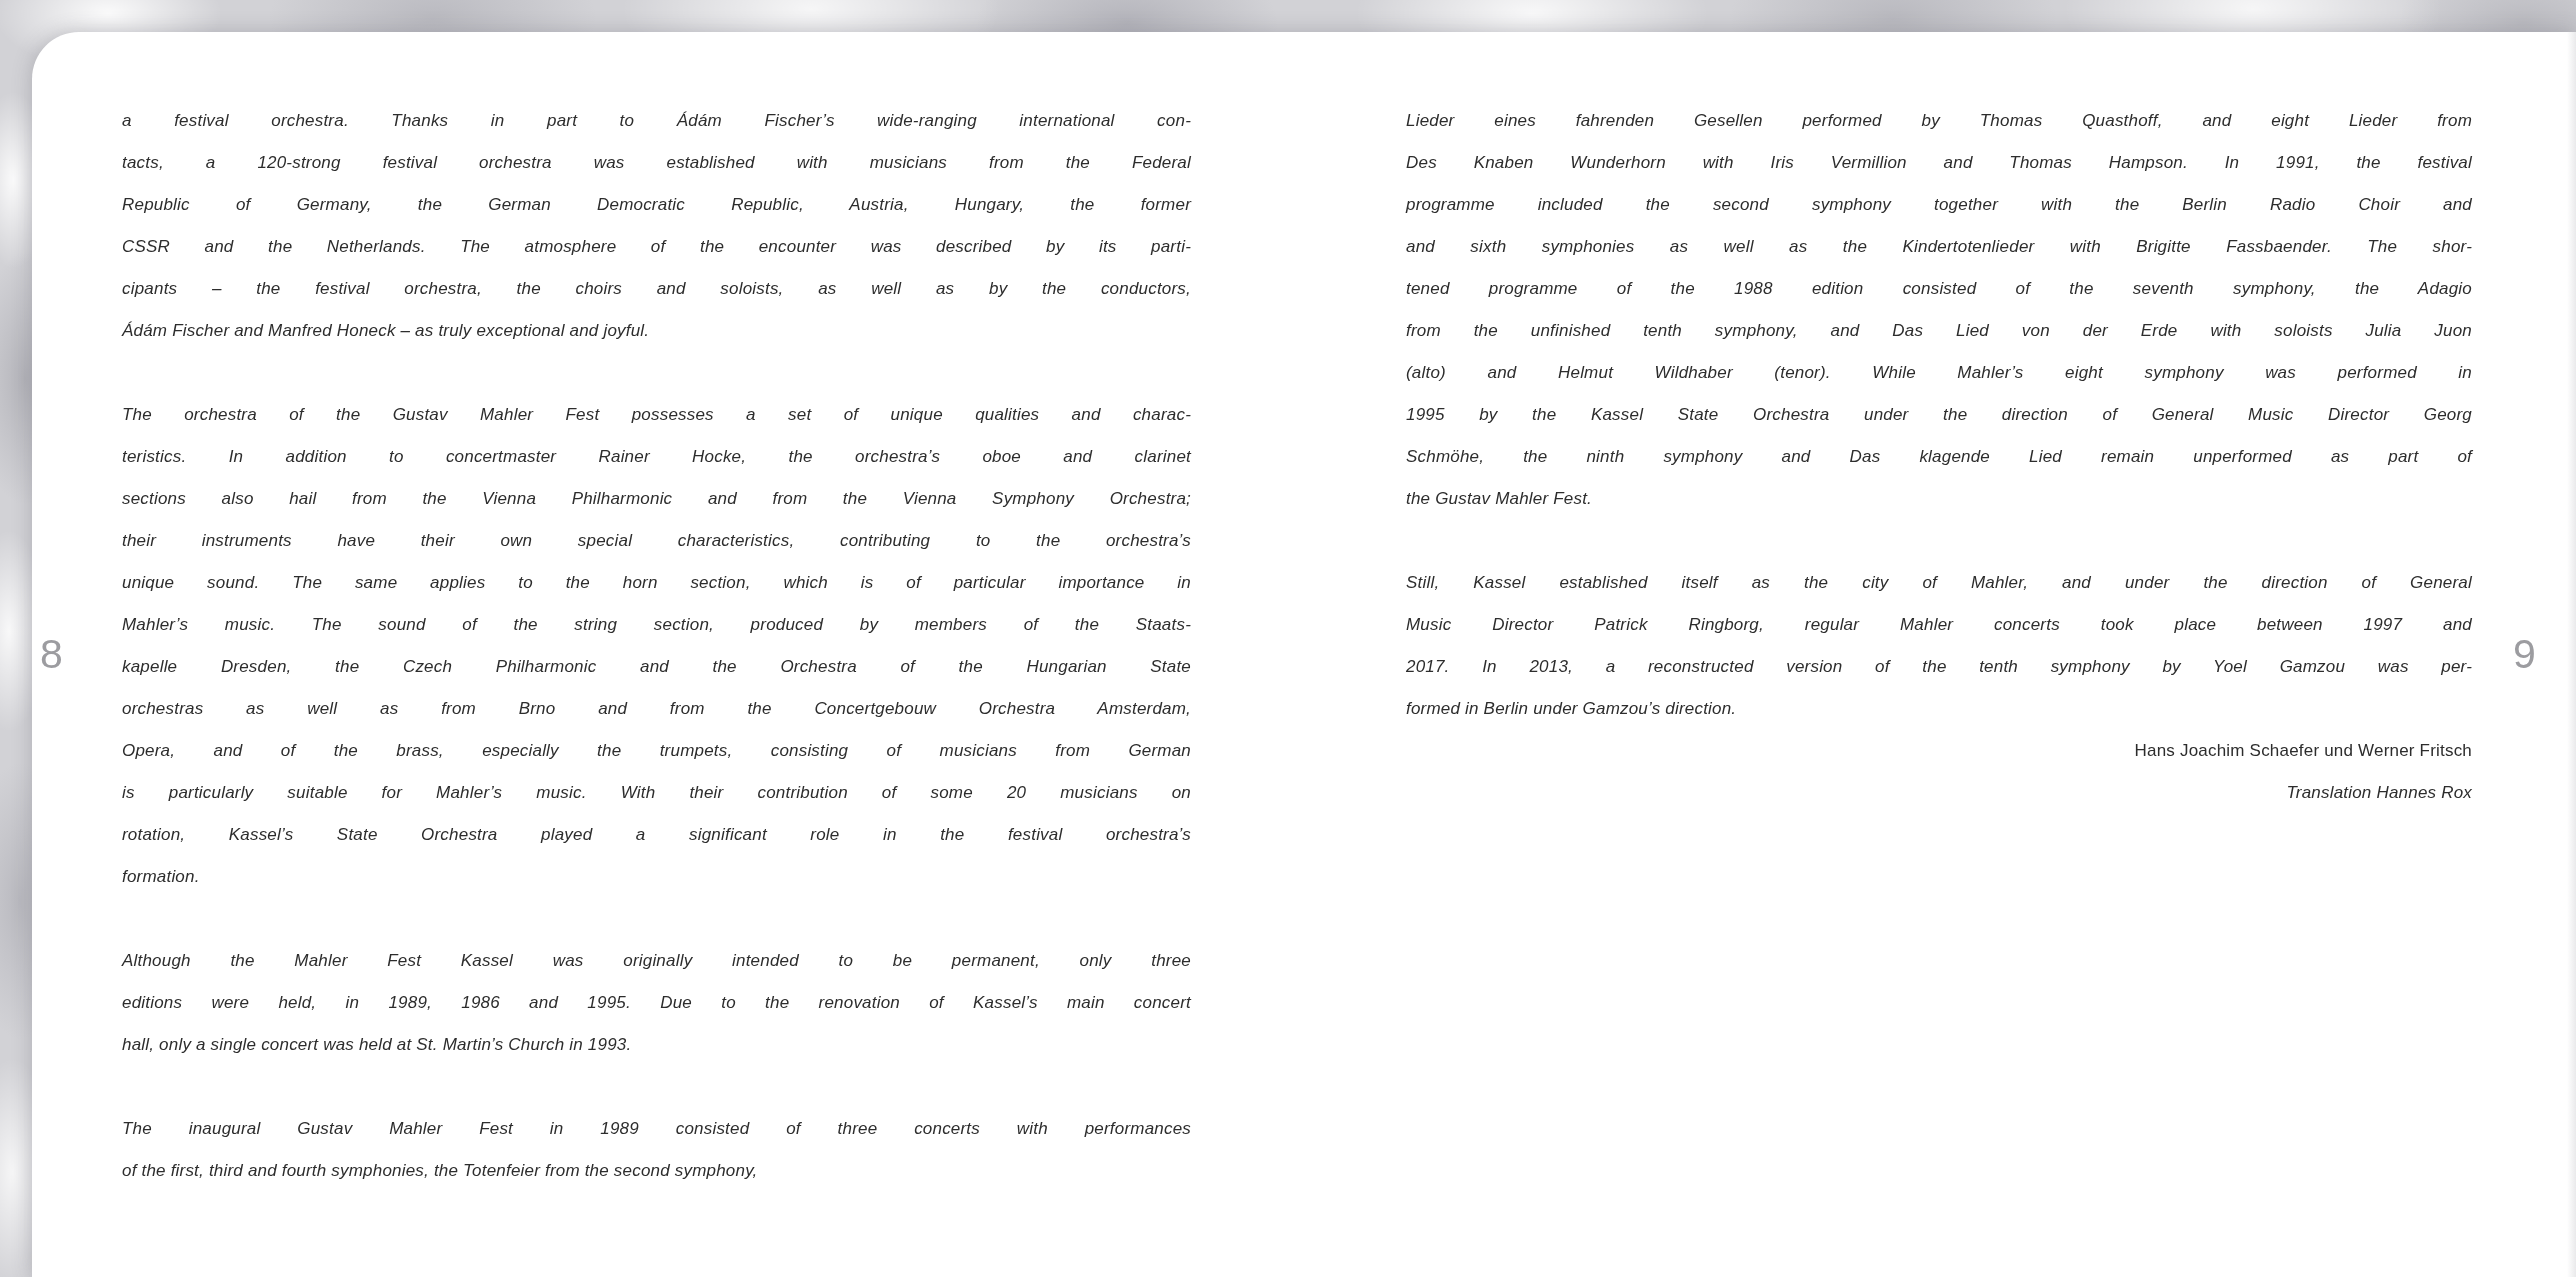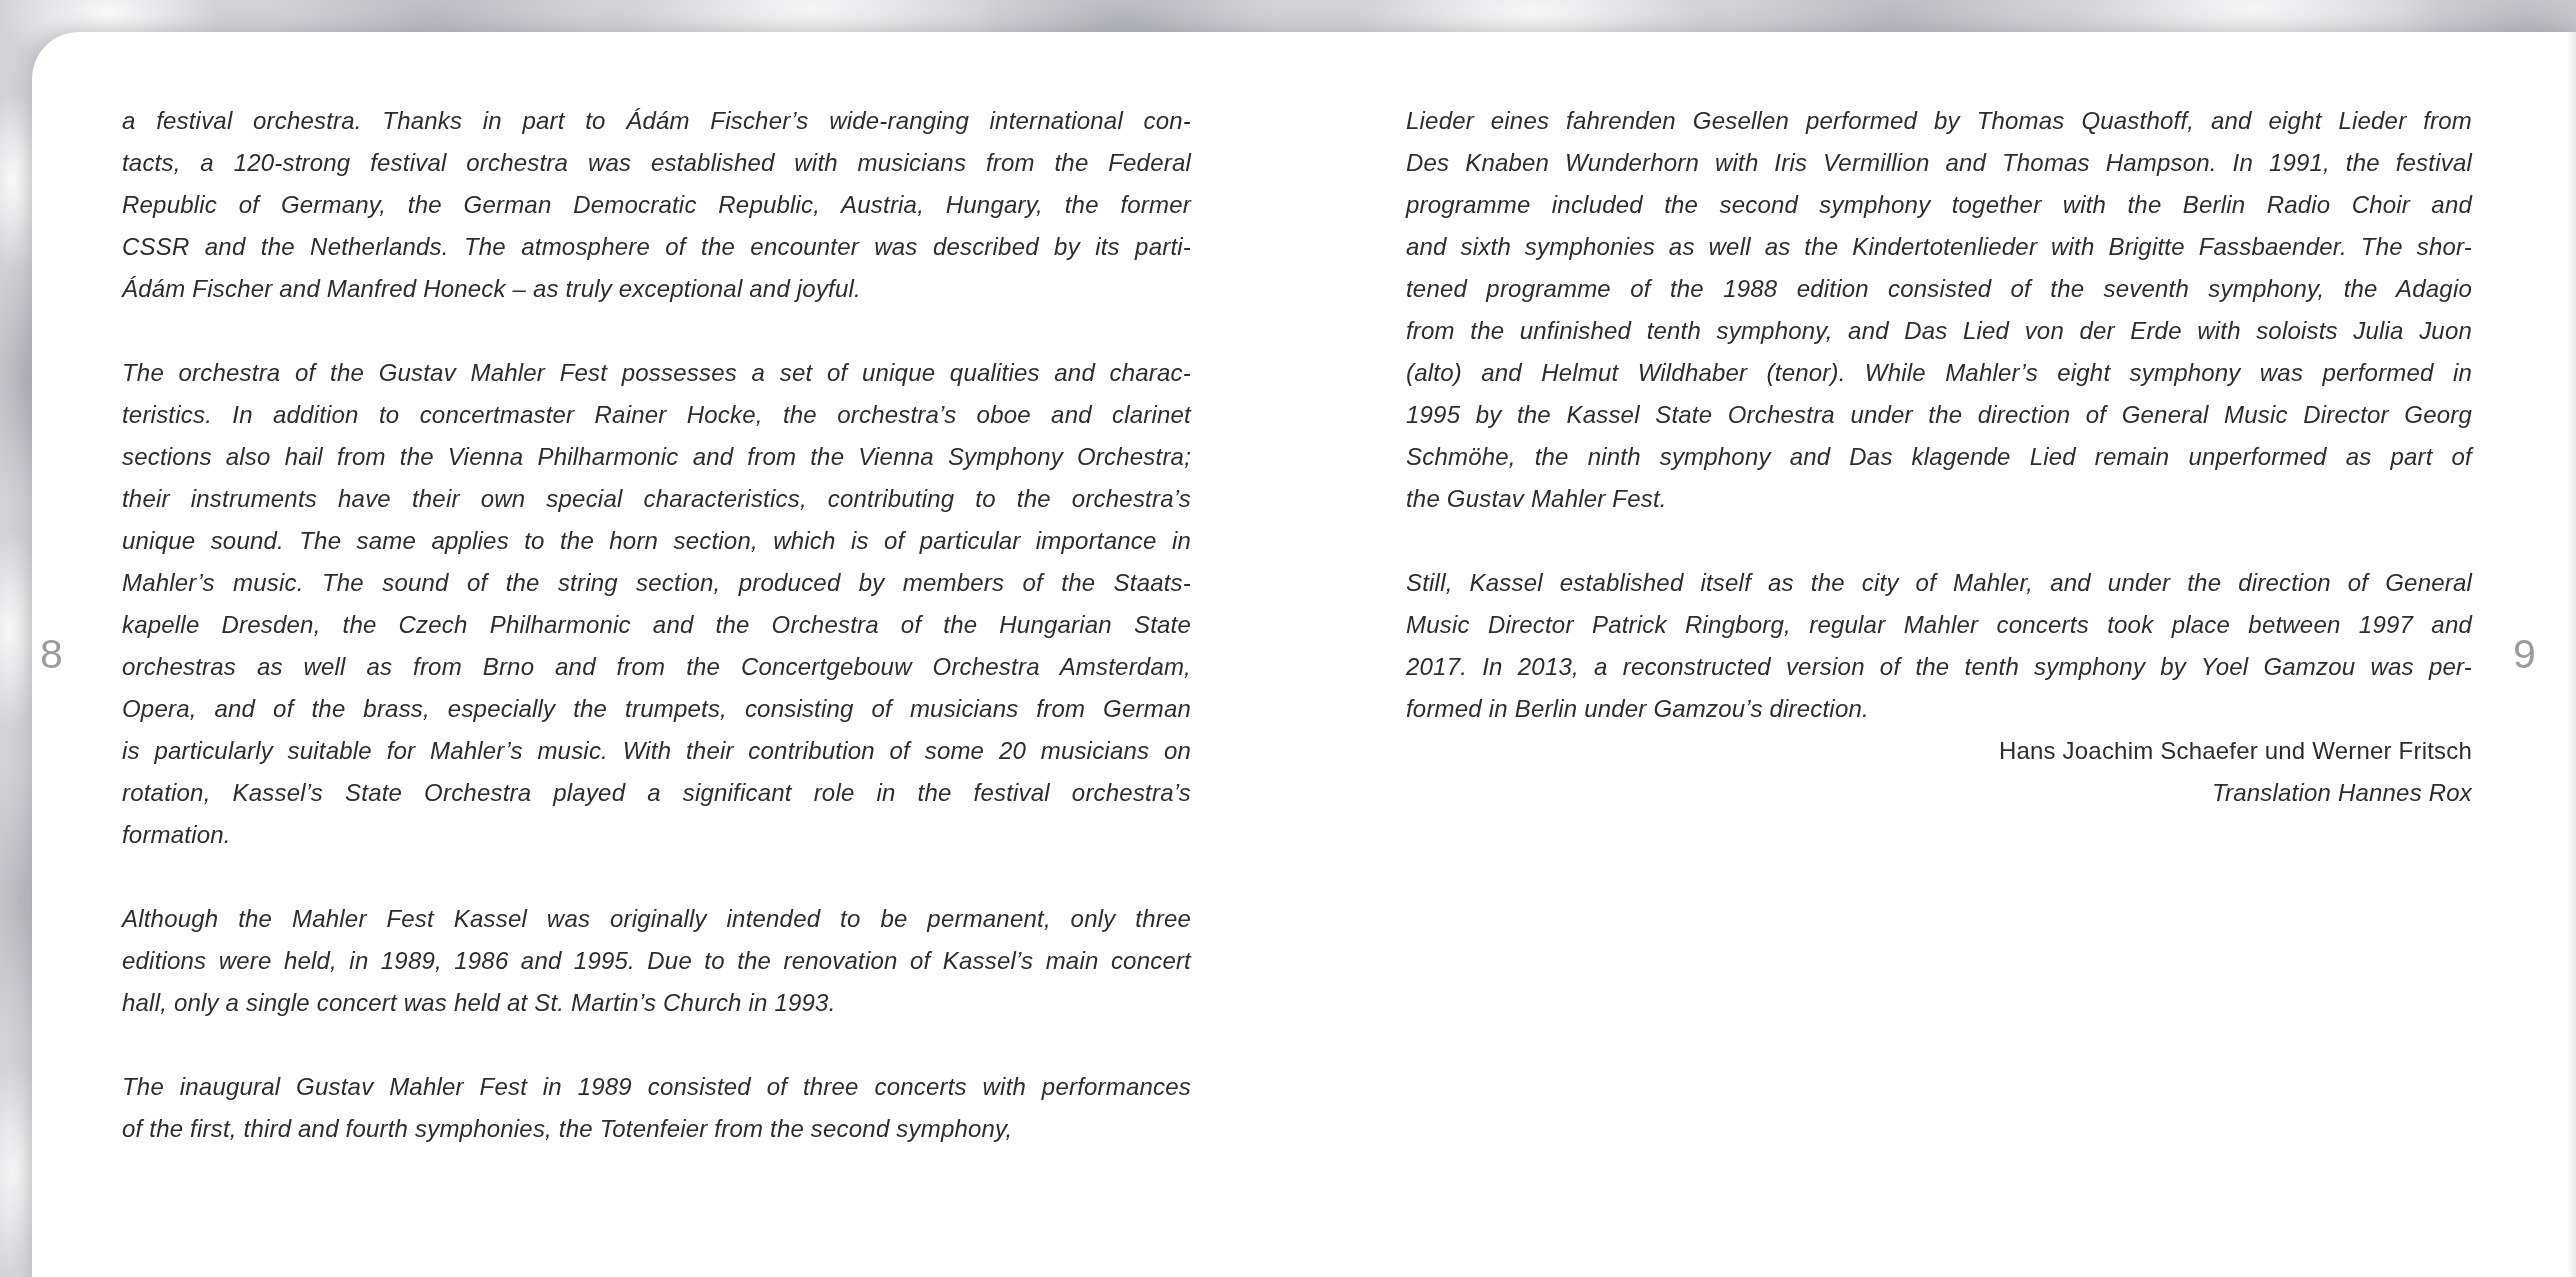--- a/index.html
+++ b/index.html
@@ -33,21 +33,21 @@
   }
   .page-edge-shading {
     position: absolute;
     top: 32px; right: 0; bottom: 0; width: 9px;
     background: linear-gradient(to right, rgba(120,120,130,0), rgba(120,120,130,0.16));
   }
   .col {
     position: absolute;
     top: 100px;
     color: #2d2d2d;
-    font-size: 24px;
+    font-size: 17px;
     font-style: italic;
     letter-spacing: 0.2px;
   }
   .col-left  { left: 122px;  width: 1069px; }
   .col-right { left: 1406px; width: 1066px; }
   .para + .para { margin-top: 42px; }
   .line { line-height: 42px; min-height: 42px; }
   .just { text-align: justify; text-align-last: justify; }
   .signature { text-align: right; }
   .sig-roman  { font-style: normal; line-height: 42px; }
@@ -72,20 +72,21 @@
 
 <div class="pagenum pn-right">9</div>
 
 <div class="col col-left">
   <div>
       <div class="para">
         <div class="line just">a festival orchestra. Thanks in part to Ádám Fischer’s wide-ranging international con-</div>
         <div class="line just">tacts, a 120-strong festival orchestra was established with musicians from the Federal</div>
         <div class="line just">Republic of Germany, the German Democratic Republic, Austria, Hungary, the former</div>
         <div class="line just">CSSR and the Netherlands. The atmosphere of the encounter was described by its parti-</div>
+        <div class="line just">cipants – the festival orchestra, the choirs and soloists, as well as by the conductors,</div>
         <div class="line">Ádám Fischer and Manfred Honeck – as truly exceptional and joyful.</div>
       </div>
       <div class="para">
         <div class="line just">The orchestra of the Gustav Mahler Fest possesses a set of unique qualities and charac-</div>
         <div class="line just">teristics. In addition to concertmaster Rainer Hocke, the orchestra’s oboe and clarinet</div>
         <div class="line just">sections also hail from the Vienna Philharmonic and from the Vienna Symphony Orchestra;</div>
         <div class="line just">their instruments have their own special characteristics, contributing to the orchestra’s</div>
         <div class="line just">unique sound. The same applies to the horn section, which is of particular importance in</div>
         <div class="line just">Mahler’s music. The sound of the string section, produced by members of the Staats-</div>
         <div class="line just">kapelle Dresden, the Czech Philharmonic and the Orchestra of the Hungarian State</div>

